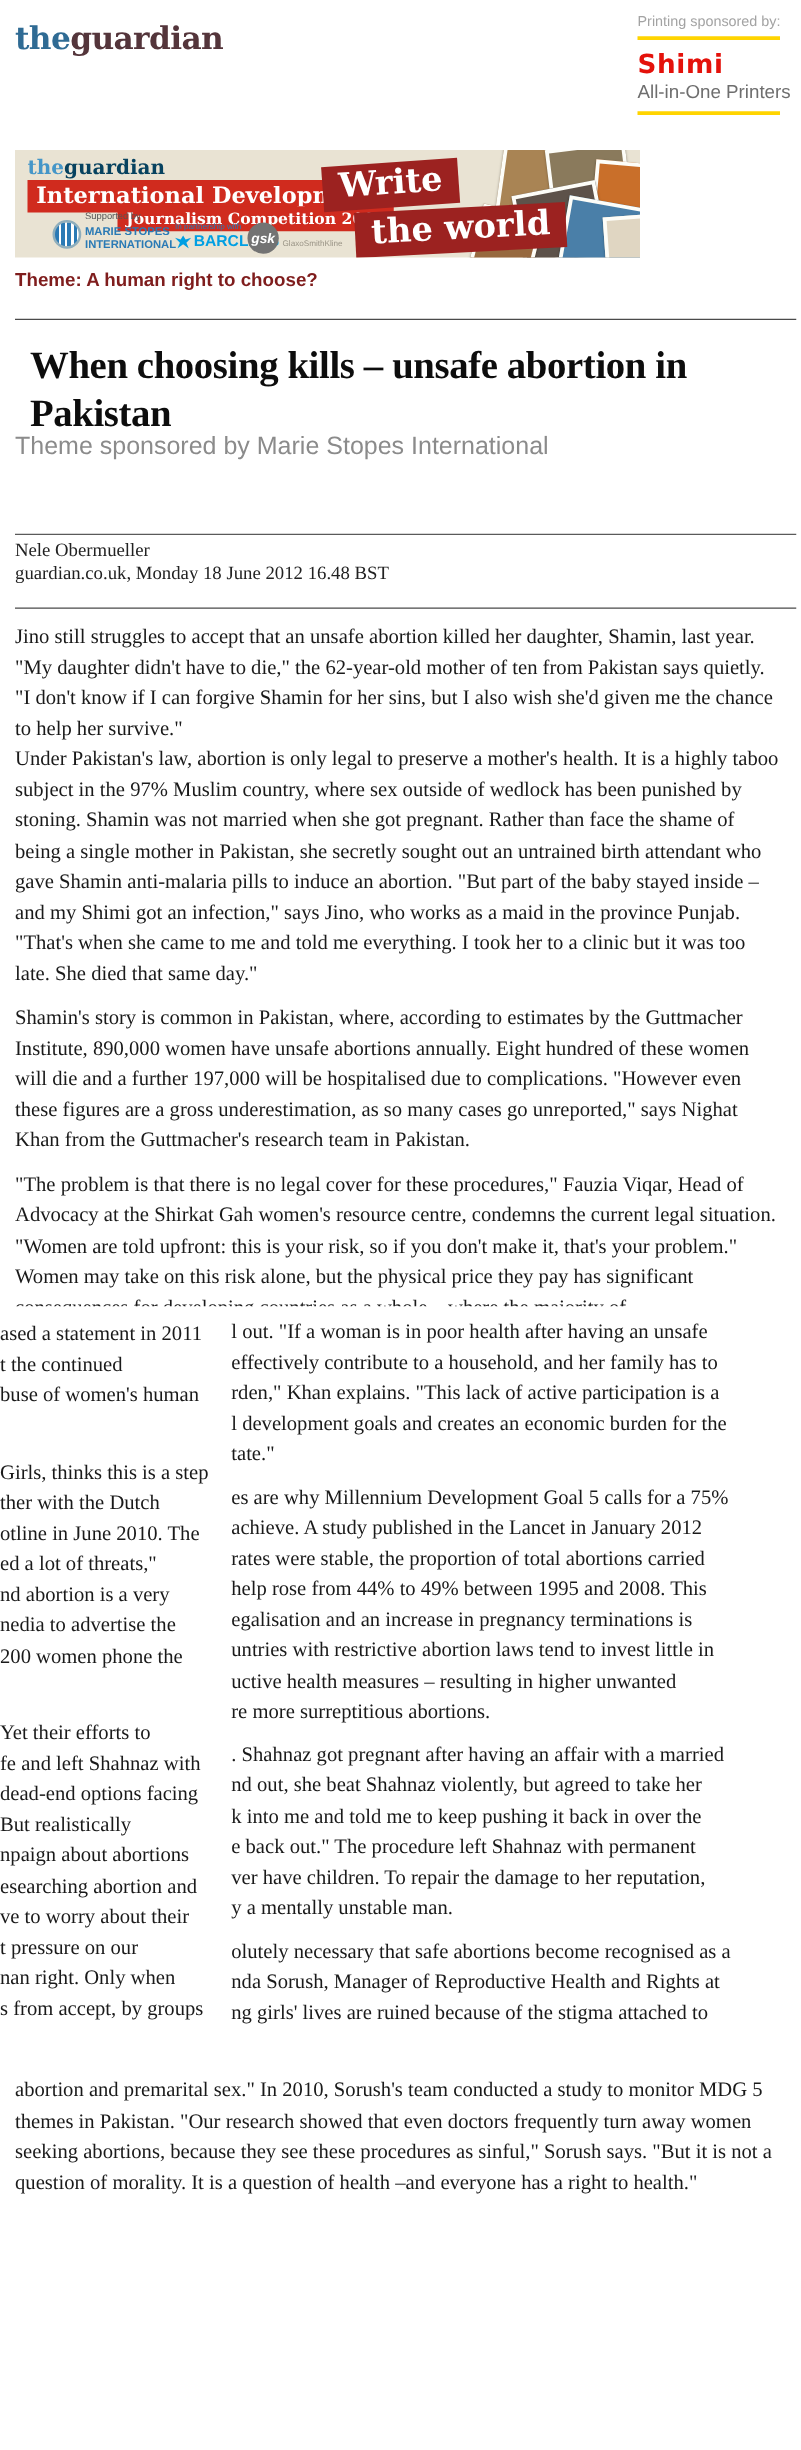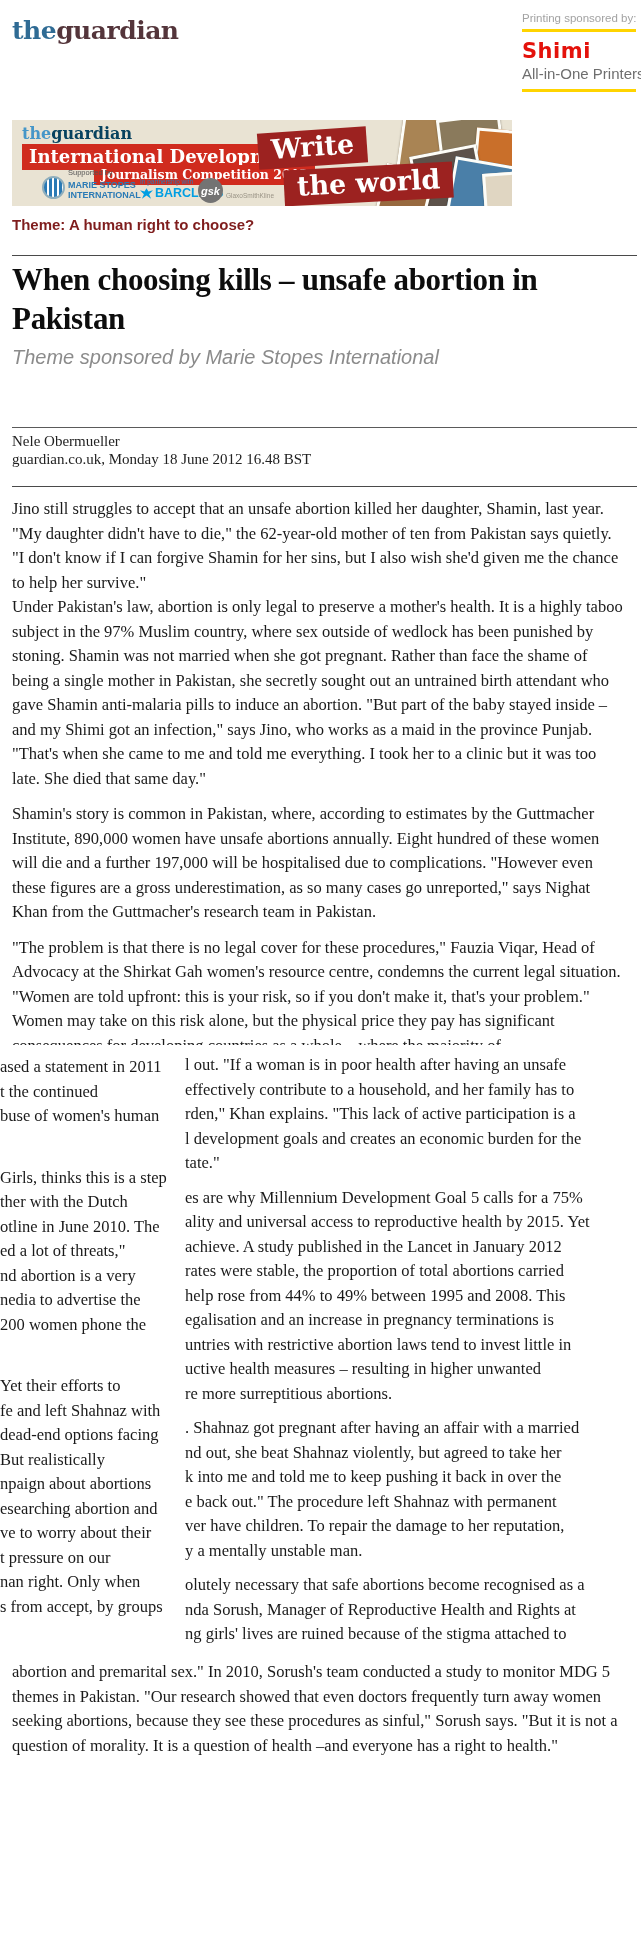--- a/index.html
+++ b/index.html
@@ -5,21 +5,21 @@
   html,body{margin:0;padding:0;background:#fff;}
   #page{position:relative;width:641px;height:1960px;background:#ffffff;overflow:hidden;
         font-family:"Liberation Serif",serif;color:#1a1a1a;}
 
   
   .masthead{position:absolute;left:12px;top:16px;font-family:"DejaVu Serif",serif;
             font-weight:bold;font-size:25px;letter-spacing:-0.5px;}
   .masthead .t{color:#2f6b94;}
   .masthead .g{color:#54353b;}
 
-  .printing{position:absolute;left:522px;top:12px;width:114px;font-family:"Liberation Sans",sans-serif;}
+  .printing{position:absolute;left:510px;top:12px;width:114px;font-family:"Liberation Sans",sans-serif;}
   .printing .lbl{font-size:11.5px;color:#a3a3a3;margin-bottom:5px;white-space:nowrap;}
   .goldline{height:3px;background:#ffd400;width:114px;}
   .printing .brand{font-family:"DejaVu Sans",sans-serif;font-weight:bold;font-size:21px;color:#e4120b;margin:7px 0 2px 0;letter-spacing:0.5px;}
   .printing .product{font-size:15px;color:#6e6e6e;margin-bottom:7px;white-space:nowrap;}
 
   
   .banner{position:absolute;left:12px;top:120px;width:500px;height:86px;background:#e9e3d3;overflow:hidden;}
   .banner-logo{position:absolute;left:10px;top:4px;font-family:"DejaVu Serif",serif;font-weight:bold;font-size:16px;}
   .banner-logo .t{color:#4596c8;}
   .banner-logo .g{color:#07425f;}
@@ -48,21 +48,21 @@
   
   .theme-label{position:absolute;left:12px;top:216px;font-family:"Liberation Sans",sans-serif;
                font-weight:bold;font-size:15px;color:#7f1d1d;}
   .rule{position:absolute;left:12px;width:625px;height:1px;background:#4a4a4a;}
   #hr1{top:255px;}
   #hr2{top:427px;background:#5a5a5a;}
   #hr3{top:486px;}
   .headline{position:absolute;left:12px;top:260px;width:590px;font-size:31px;line-height:39px;
             font-weight:bold;color:#0d0d0d;letter-spacing:-0.3px;}
   .subhead{position:absolute;left:12px;top:346px;font-family:"Liberation Sans",sans-serif;
-           font-size:20px;color:#8b8b8b;font-style:italic;}
+           font-size:20px;color:#8b8b8b;}
   .byline{position:absolute;left:12px;top:432px;font-size:15px;line-height:18px;color:#222;}
 
   
   .article-top{position:absolute;left:12px;top:497px;width:616px;height:548px;overflow:hidden;
                font-size:16.5px;line-height:24.5px;}
   .article-top p{margin:0 0 11px 0;}
   .article-top p.lead{margin:0;}
   .article-top p.lead+p.lead2{margin:0 0 11px 0;}
 
   .frag-col{position:absolute;font-size:16.5px;line-height:24.5px;}
@@ -121,21 +121,21 @@
     <div class="photo" style="left:438px;top:42px;width:66px;height:55px;background:#4a7fa8;transform:rotate(10deg);"></div>
     <div class="photo" style="left:472px;top:52px;width:48px;height:50px;background:#e0d6c2;transform:rotate(-4deg);"></div>
     <div class="photo" style="left:368px;top:48px;width:44px;height:46px;background:#97693f;transform:rotate(14deg);"></div>
 
     <div class="slogan1">Write</div>
     <div class="slogan2">the world</div>
   </div>
 
   <div class="theme-label">Theme: A human right to choose?</div>
   <div class="rule" id="hr1"></div>
-  <h1 class="headline" style="margin:0;">When choosing kills – unsafe abortion in Pakistan</h1>
+  <h1 class="headline" style="margin:12px;">When choosing kills – unsafe abortion in Pakistan</h1>
   <div class="subhead">Theme sponsored by Marie Stopes International</div>
 
   <div class="rule" id="hr2"></div>
   <div class="byline">
     <div>Nele Obermueller</div>
     <div>guardian.co.uk, Monday 18 June 2012 16.48 BST</div>
   </div>
   <div class="rule" id="hr3"></div>
 
   <div class="article-top">
@@ -176,21 +176,20 @@
   <div class="frag-col" id="overlay-right">
       <div class="frag-group">
         <div class="frag-line">l out. "If a woman is in poor health after having an unsafe</div>
         <div class="frag-line">effectively contribute to a household, and her family has to</div>
         <div class="frag-line">rden," Khan explains. "This lack of active participation is a</div>
         <div class="frag-line">l development goals and creates an economic burden for the</div>
         <div class="frag-line">tate."</div>
       </div>
       <div class="frag-group">
         <div class="frag-line">es are why Millennium Development Goal 5 calls for a 75%</div>
-        <div class="frag-line">ality and universal access to reproductive health by 2015. Yet</div>
         <div class="frag-line">achieve. A study published in the Lancet in January 2012</div>
         <div class="frag-line">rates were stable, the proportion of total abortions carried</div>
         <div class="frag-line">help rose from 44% to 49% between 1995 and 2008. This</div>
         <div class="frag-line">egalisation and an increase in pregnancy terminations is</div>
         <div class="frag-line">untries with restrictive abortion laws tend to invest little in</div>
         <div class="frag-line">uctive health measures – resulting in higher unwanted</div>
         <div class="frag-line">re more surreptitious abortions.</div>
       </div>
       <div class="frag-group">
         <div class="frag-line">. Shahnaz got pregnant after having an affair with a married</div>

